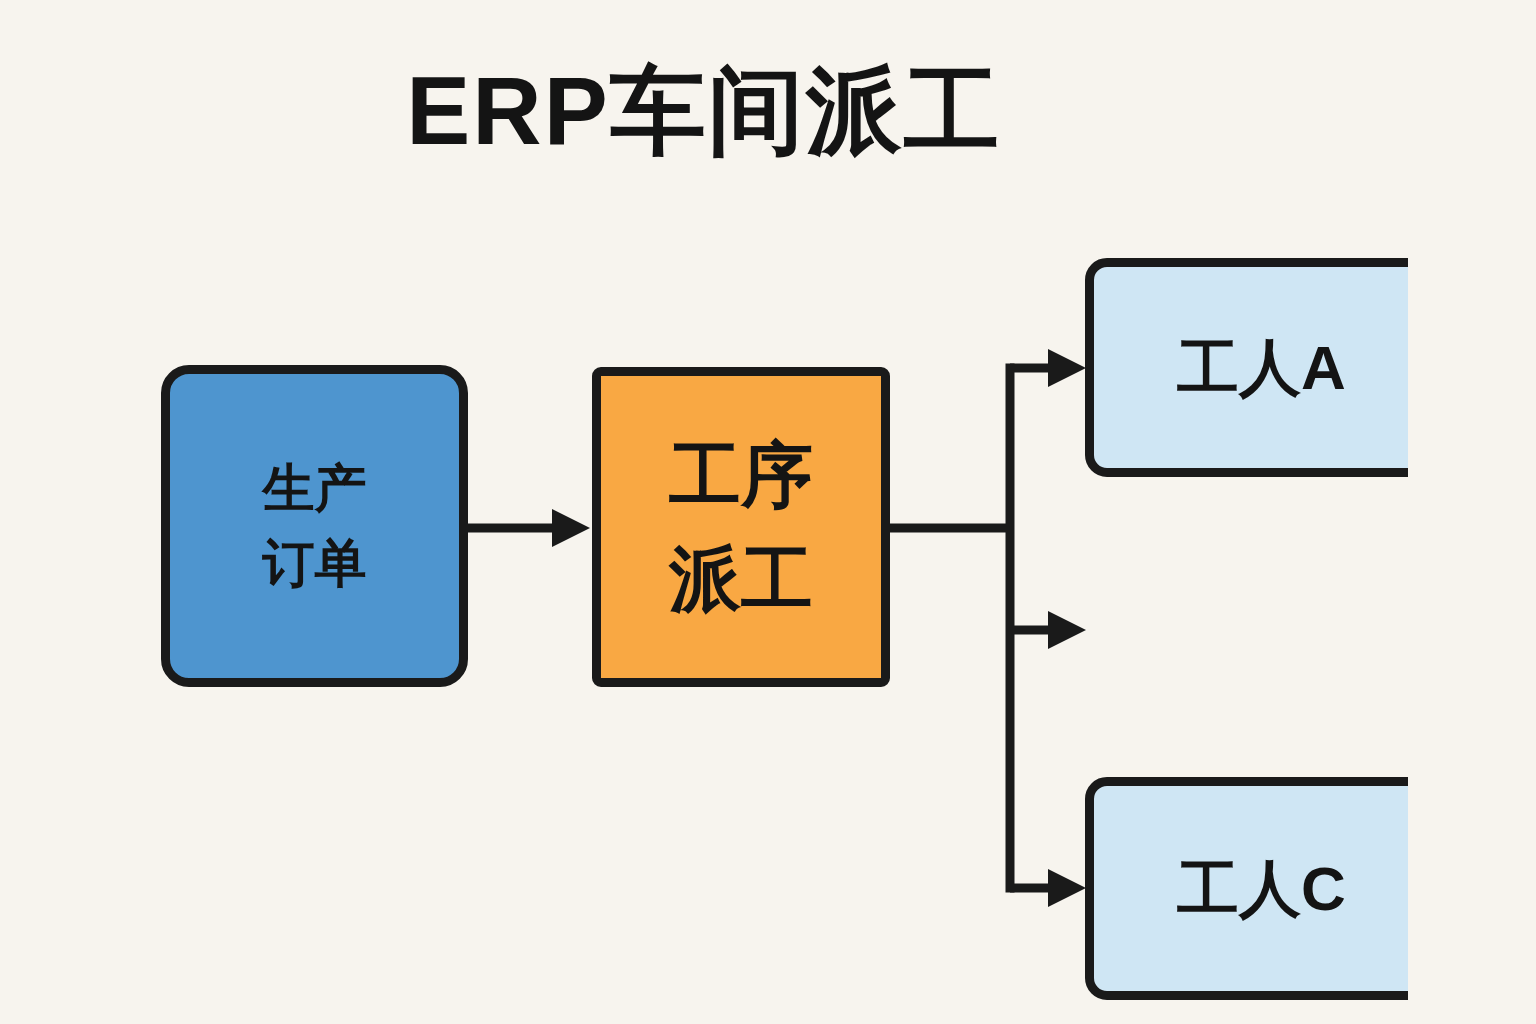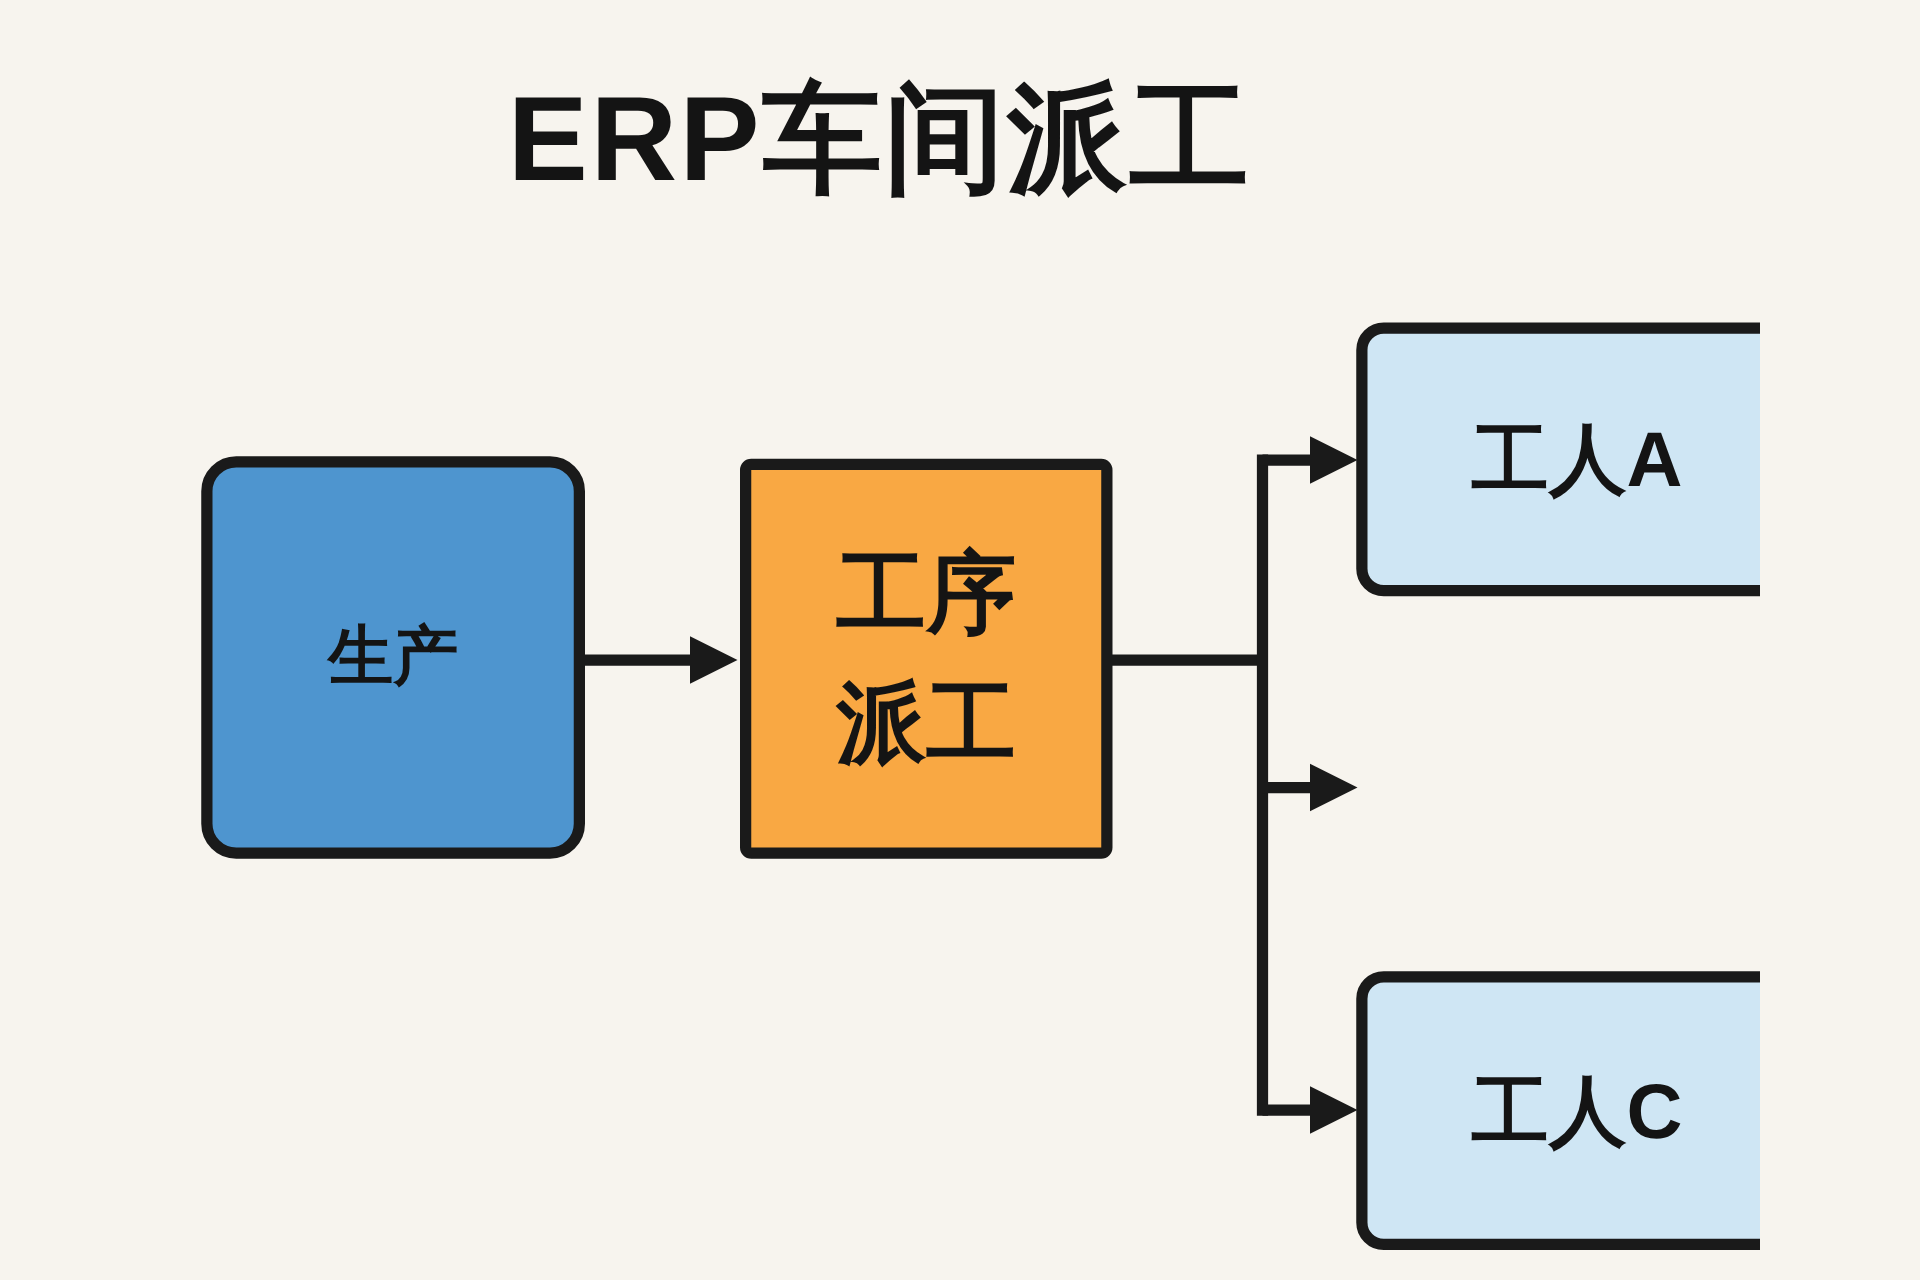--- a/index.html
+++ b/index.html
@@ -95,20 +95,21 @@
       <polygon class="arrow-head" points="1086,368 1048,349 1048,387"></polygon>
       <path class="edge-line" d="M 1010 630 L 1053 630"></path>
       <polygon class="arrow-head" points="1086,630 1048,611 1048,649"></polygon>
       <path class="edge-line" d="M 1010 888 L 1053 888"></path>
       <polygon class="arrow-head" points="1086,888 1048,869 1048,907"></polygon>
     </g>
   </svg>
 
   <div class="node node-production-order">
     <span>生产</span>
+    <span>订单</span>
   </div>
 
   <div class="node node-process-dispatch">
     <span>工序</span>
     <span>派工</span>
   </div>
 
   <div class="node node-worker node-worker-a">
     <span>工人A</span>
   </div>

